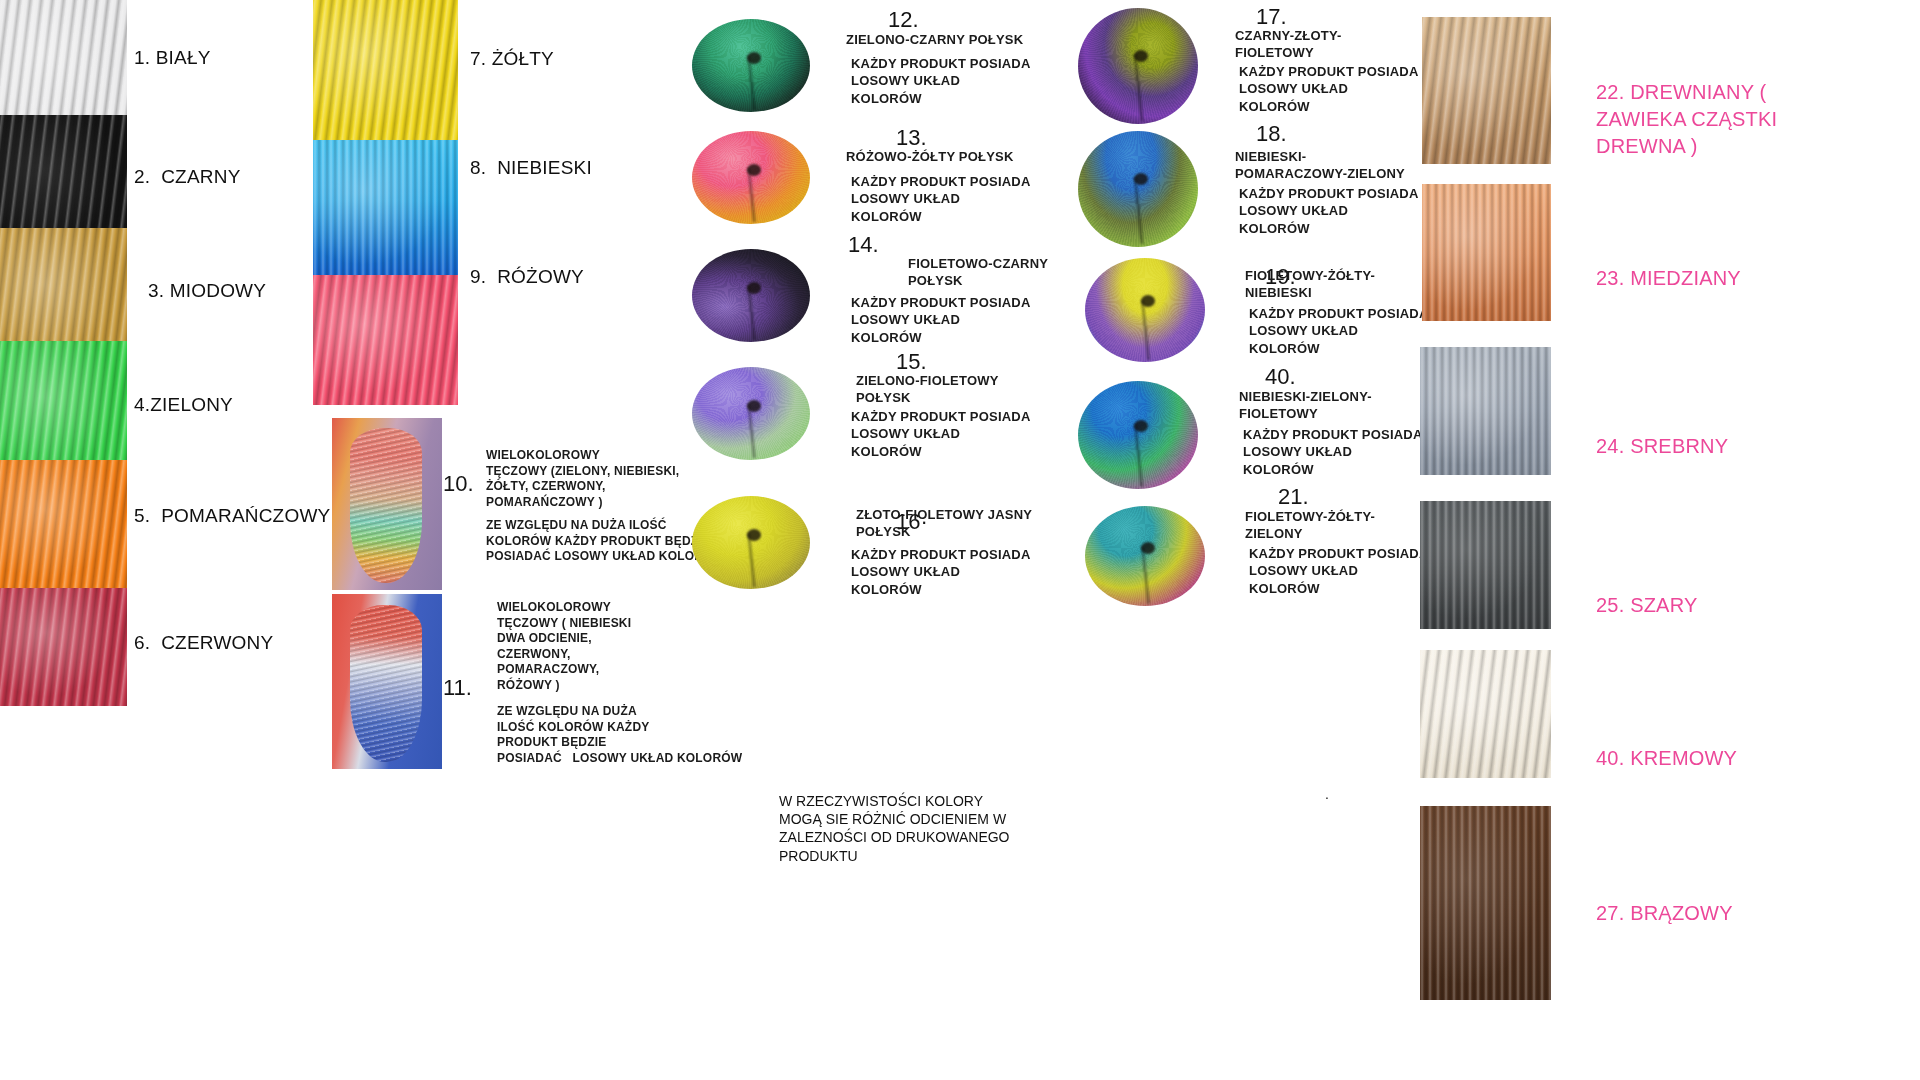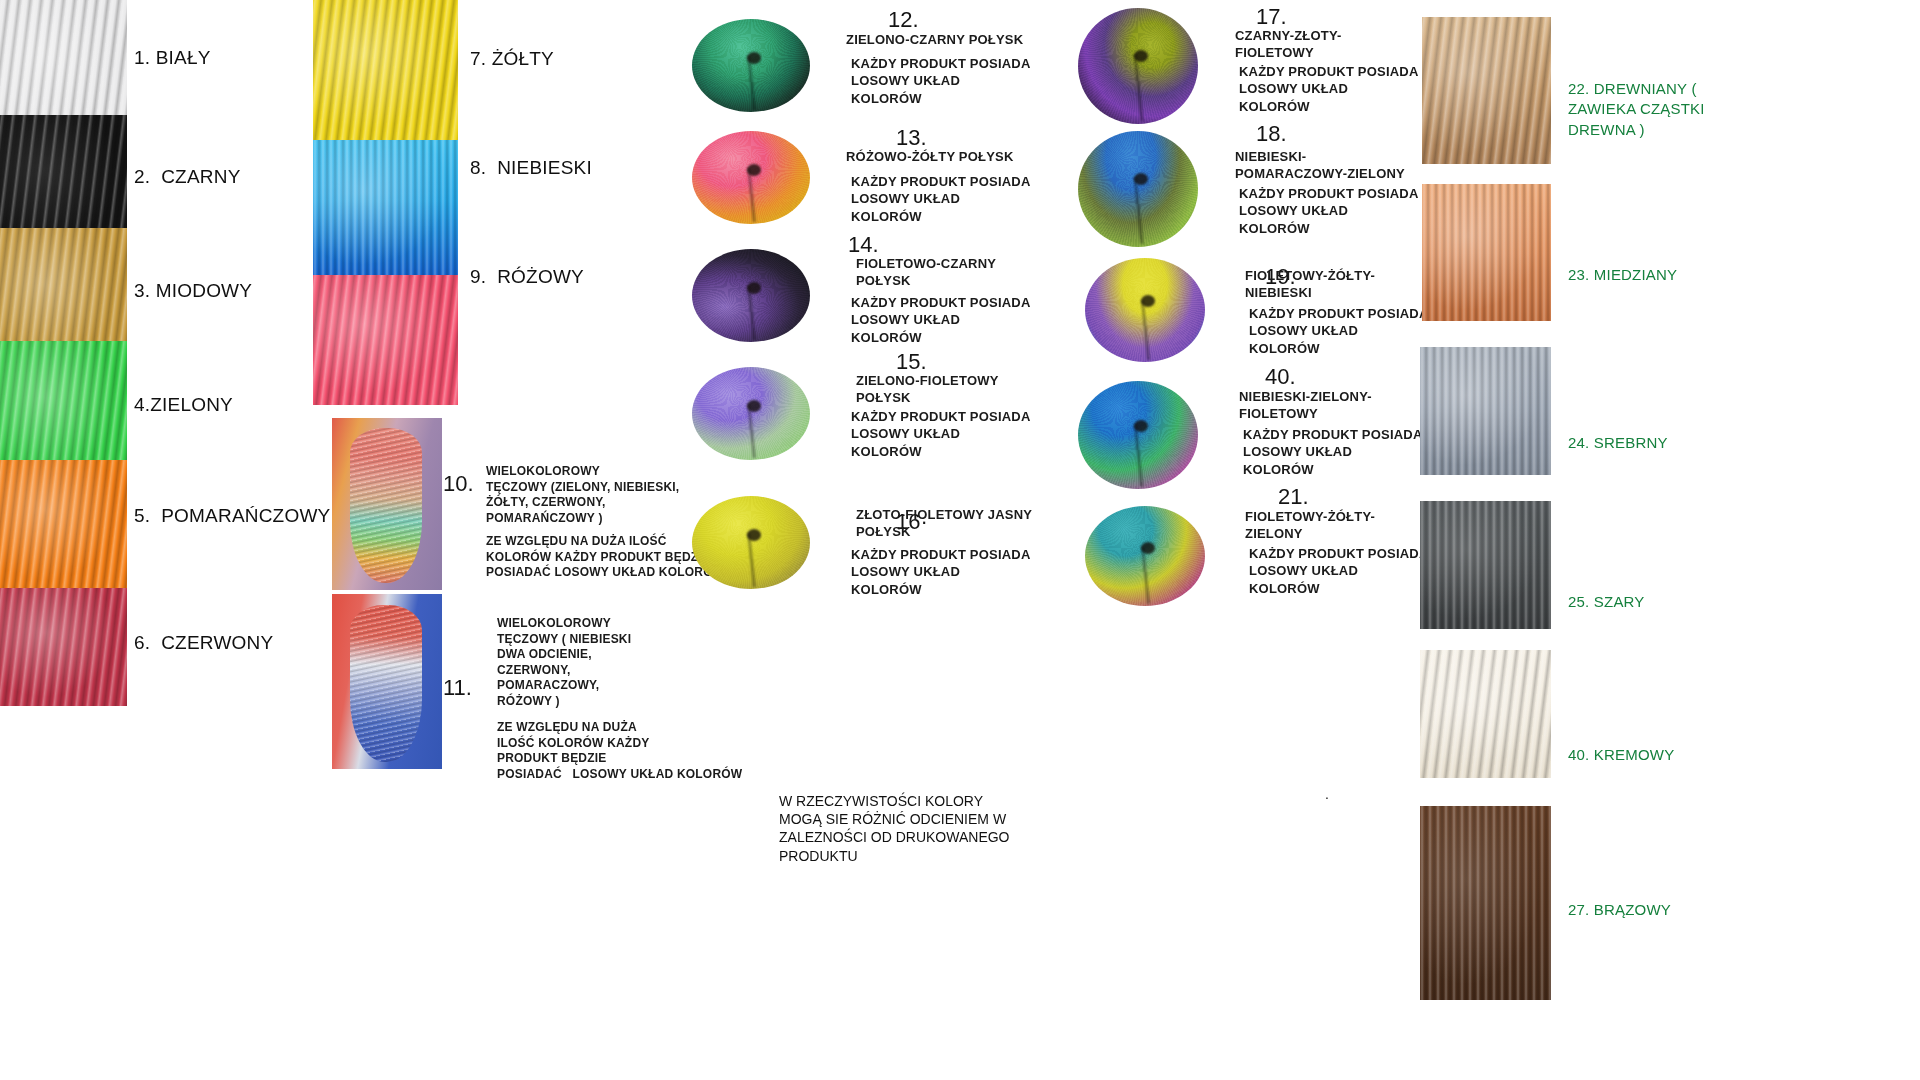--- a/index.html
+++ b/index.html
@@ -45,23 +45,23 @@
   
   .lbl {
     position: absolute;
     color: #101010;
     font-family: "Liberation Sans", sans-serif;
     white-space: pre;
     line-height: 1.12;
   }
   .big-label { font-size: 19px; letter-spacing: .2px; }
   .num-big   { font-size: 22px; font-weight: 400; color:#141414;}
-  .body-txt  { font-size: 12px; font-weight: 700; letter-spacing:.2px; color:#1b1b1b; line-height:1.30;margin-top:16px;}
+  .body-txt  { font-size: 12px; font-weight: 700; letter-spacing:.2px; color:#1b1b1b; line-height:1.30;}
   .desc-txt  { font-size: 13px; font-weight: 700; letter-spacing:.2px; color:#1b1b1b; line-height:1.33;}
-  .right-lbl { font-size: 15px; font-weight: 400; color:#15803d; letter-spacing:.2px; line-height:1.35;}
+  .right-lbl { font-size: 20px; font-weight: 400; color:#ec4899; letter-spacing:.2px; line-height:1.35;margin-left:28px;}
   .disc-txt  { font-size: 14px; font-weight: 400; color:#111; line-height:1.30;margin-left:32px;}
 
   
   .dome { position: absolute; border-radius: 50%; overflow: hidden; }
   .dome .grain {
     position:absolute; inset:0; border-radius:50%;
     background-image:
       repeating-conic-gradient(from 0deg at 50% 42%,
         rgba(255,255,255,.10) 0deg 1.2deg,
         rgba(0,0,0,.10) 1.2deg 2.4deg);
@@ -111,21 +111,21 @@
   <div class="swatch" style="left:0px;top:115px;width:127px;height:148px;background:#141414;">
     <div class="tex stripe-diag" style="opacity:.9"></div>
       <div class="sheen" style="opacity:.35"></div>
   </div>
   <div class="lbl big-label" style="left:134px;top:166px;">2.  CZARNY</div>
 
   <div class="swatch" style="left:0px;top:228px;width:127px;height:148px;background:#c79a3c;">
     <div class="tex stripe-diag"></div>
       <div class="sheen"></div>
   </div>
-  <div class="lbl big-label" style="left:134px;top:280px;">3. MIODOWY</div>
+  <div class="lbl big-label" style="left:148px;top:280px;">3. MIODOWY</div>
 
   <div class="swatch" style="left:0px;top:341px;width:127px;height:148px;background:#35d24a;">
     <div class="tex stripe-diag"></div>
       <div class="sheen"></div>
   </div>
   <div class="lbl big-label" style="left:134px;top:394px;">4.ZIELONY</div>
 
   <div class="swatch" style="left:0px;top:460px;width:127px;height:130px;background:#f57f16;">
     <div class="tex stripe-diag"></div>
       <div class="sheen"></div>
@@ -213,21 +213,21 @@
 LOSOWY UKŁAD
 KOLORÓW</div>
 
   <div class="dome" style="left:692px;top:249px;width:118px;height:93px;
               background:radial-gradient(ellipse at 28% 62%, #8a6cbd 0%, #5b3d86 34%, #2a2338 62%, #16161a 88%);">
     <div class="grain"></div>
       <div class="seam"></div>
       <div class="tip"></div>
   </div>
   <div class="lbl num-big" style="left:848px;top:233px;">14.</div>
-  <div class="lbl desc-txt" style="left:856px;top:255px;">FIOLETOWO-CZARNY
+  <div class="lbl desc-txt" style="left:908px;top:255px;">FIOLETOWO-CZARNY
 POŁYSK</div>
   <div class="lbl desc-txt" style="left:851px;top:294px;">KAŻDY PRODUKT POSIADA
 LOSOWY UKŁAD
 KOLORÓW</div>
 
   <div class="dome" style="left:692px;top:367px;width:118px;height:93px;
               background:radial-gradient(ellipse at 32% 30%, #a38fe0 0%, #8a70d6 28%, #a8c9a0 58%, #92cc7c 82%);">
     <div class="grain"></div>
       <div class="seam"></div>
       <div class="tip"></div>

